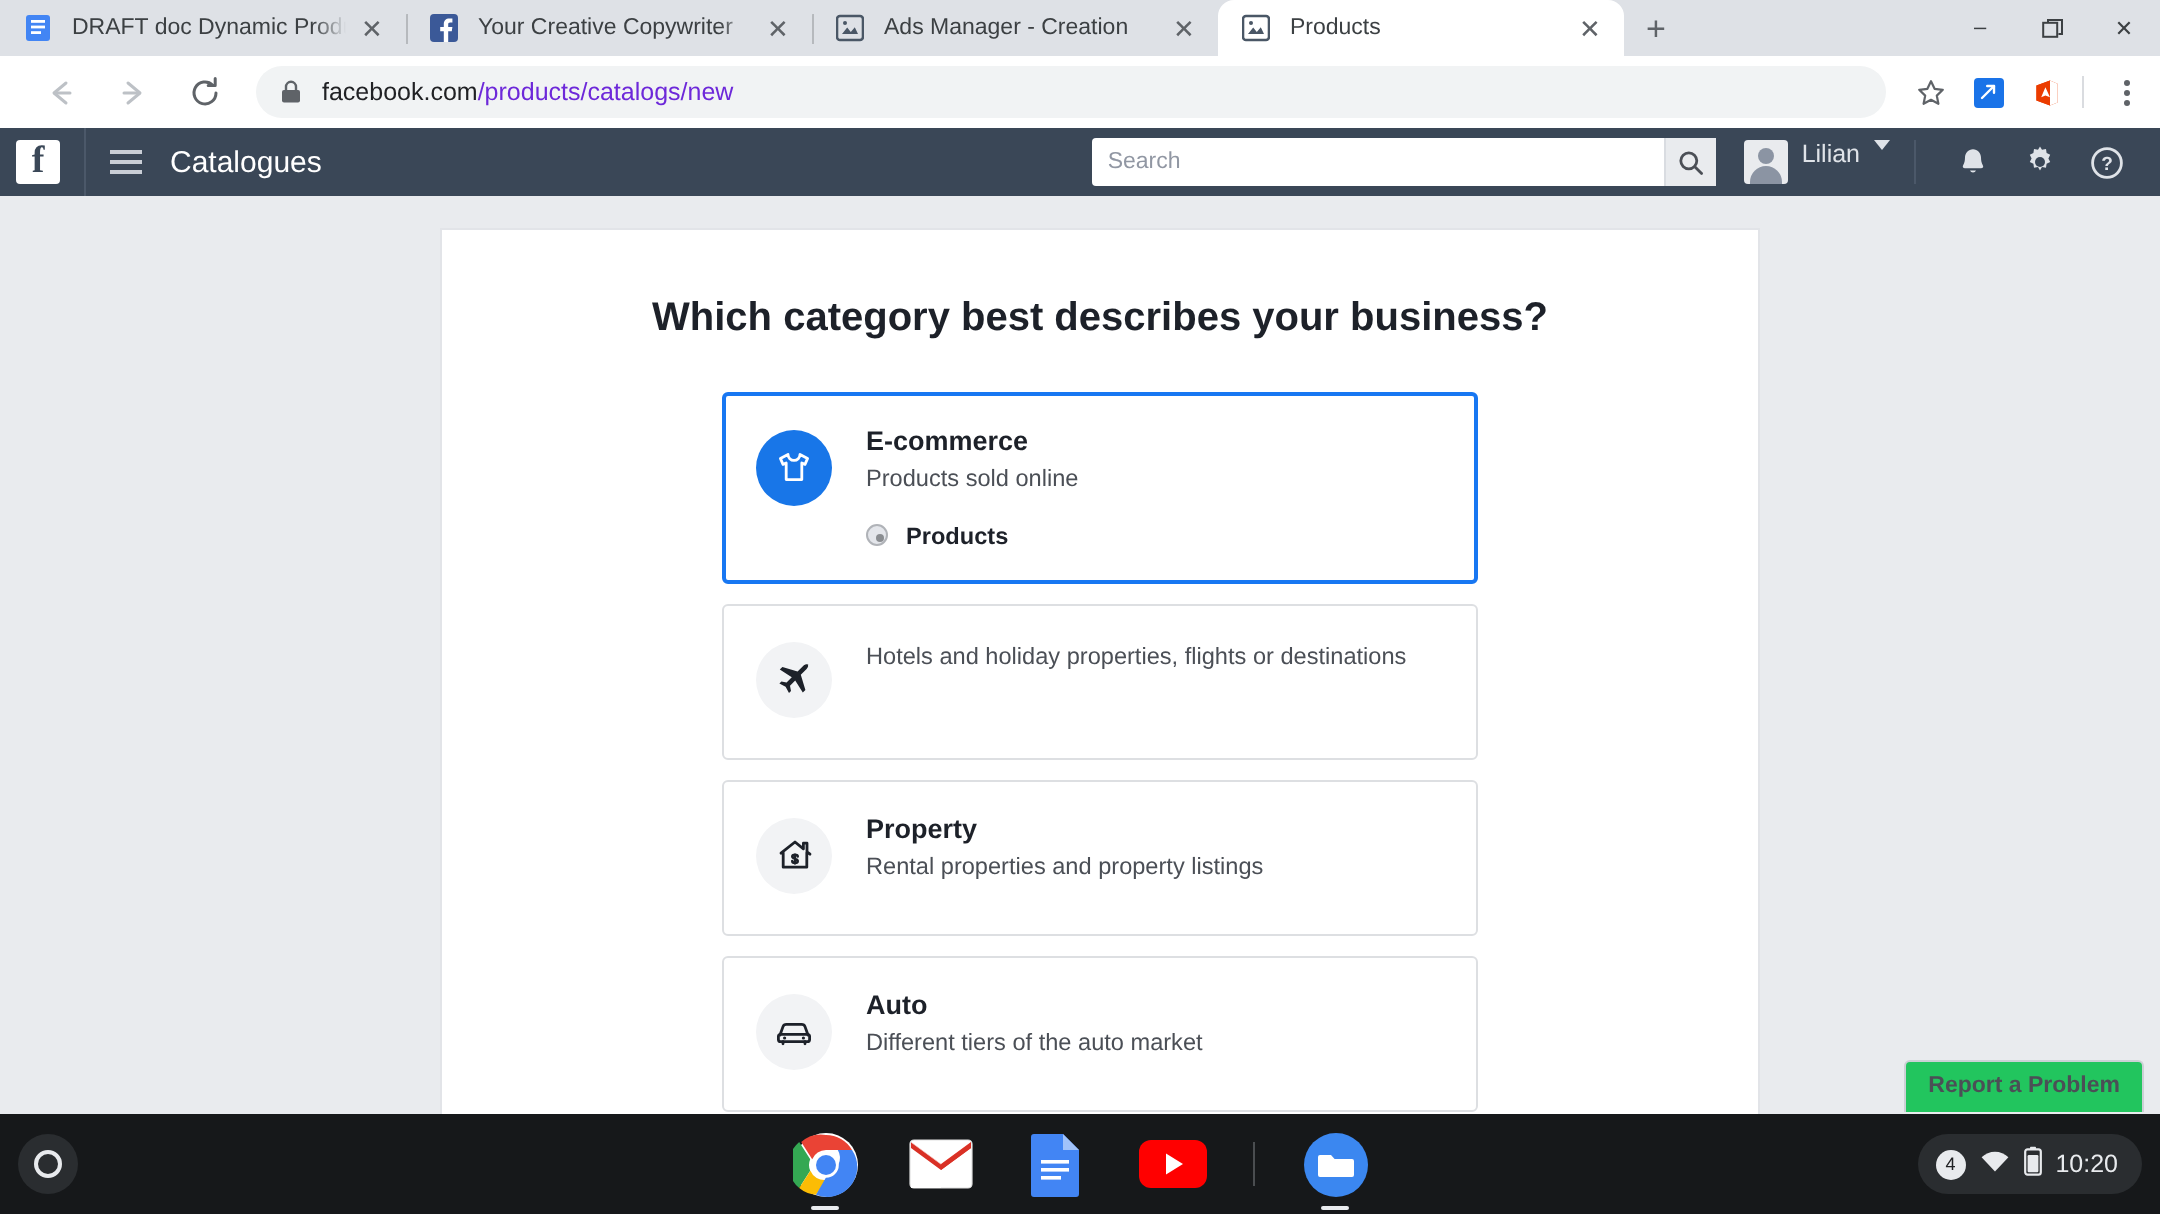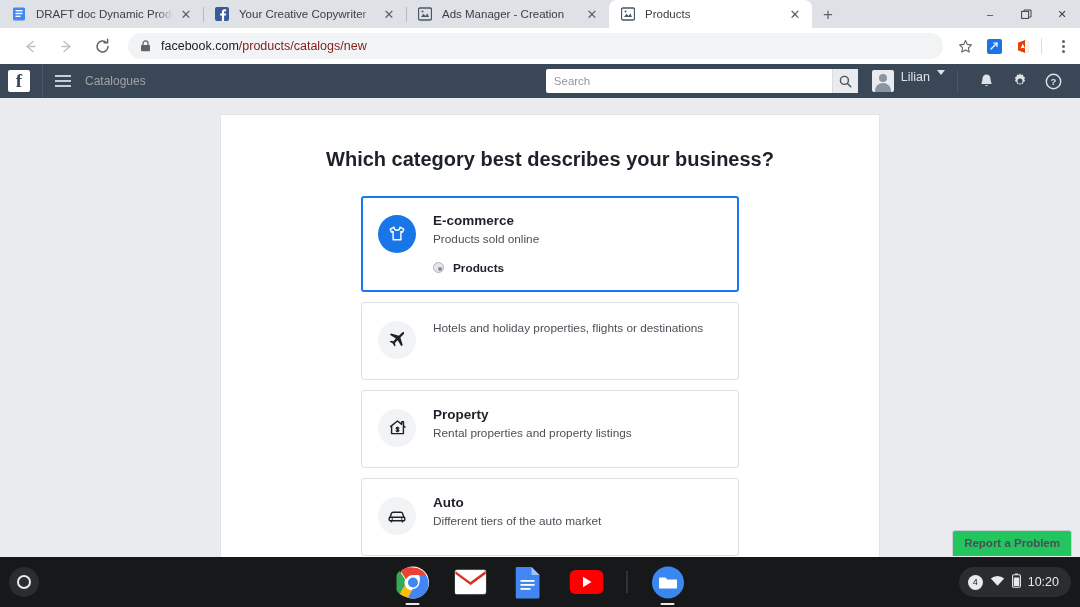--- a/index.html
+++ b/index.html
@@ -102,21 +102,21 @@
     height: 26px;
     margin: 0 6px 0 8px;
     background: #f1f3f4;
     border-radius: 13px;
     display: flex; align-items: center;
     padding: 0 12px;
     font-size: 12.5px;
   }
   .lock { margin-right: 10px; display:flex; align-items:center; }
   .url-host { color: #202124; }
-  .url-path { color: #7f1d1d; }
+  .url-path { color: #6d28d9; }
   .omni-right { display: flex; align-items: center; }
   .omni-icon {
     width: 26px; height: 26px;
     margin-left: 3px;
     display: flex; align-items: center; justify-content: center;
   }
   .ext-sq {
     width: 15px; height: 15px;
     background: #1a73e8;
     border-radius: 2px;
@@ -153,22 +153,22 @@
   }
   .hdr-sep {
     width: 1px; height: 34px;
     background: #4b5869;
     margin: 0 12px;
   }
   .hamburger { display: flex; flex-direction: column; gap: 3px; width: 16px; }
   .hamburger i { height: 2px; background: #c9ced6; display:block; width: 100%; }
   .hdr-title {
     margin-left: 14px;
-    color: #a3a3a3;
-    font-size: 12px;
+    color: #ffffff;
+    font-size: 15px;
   }
   .hdr-right {
     margin-left: auto;
     display: flex; align-items: center;
     height: 34px;
     padding-right: 10px;
   }
   .searchwrap {
     display: flex; align-items: center;
     height: 24px;

